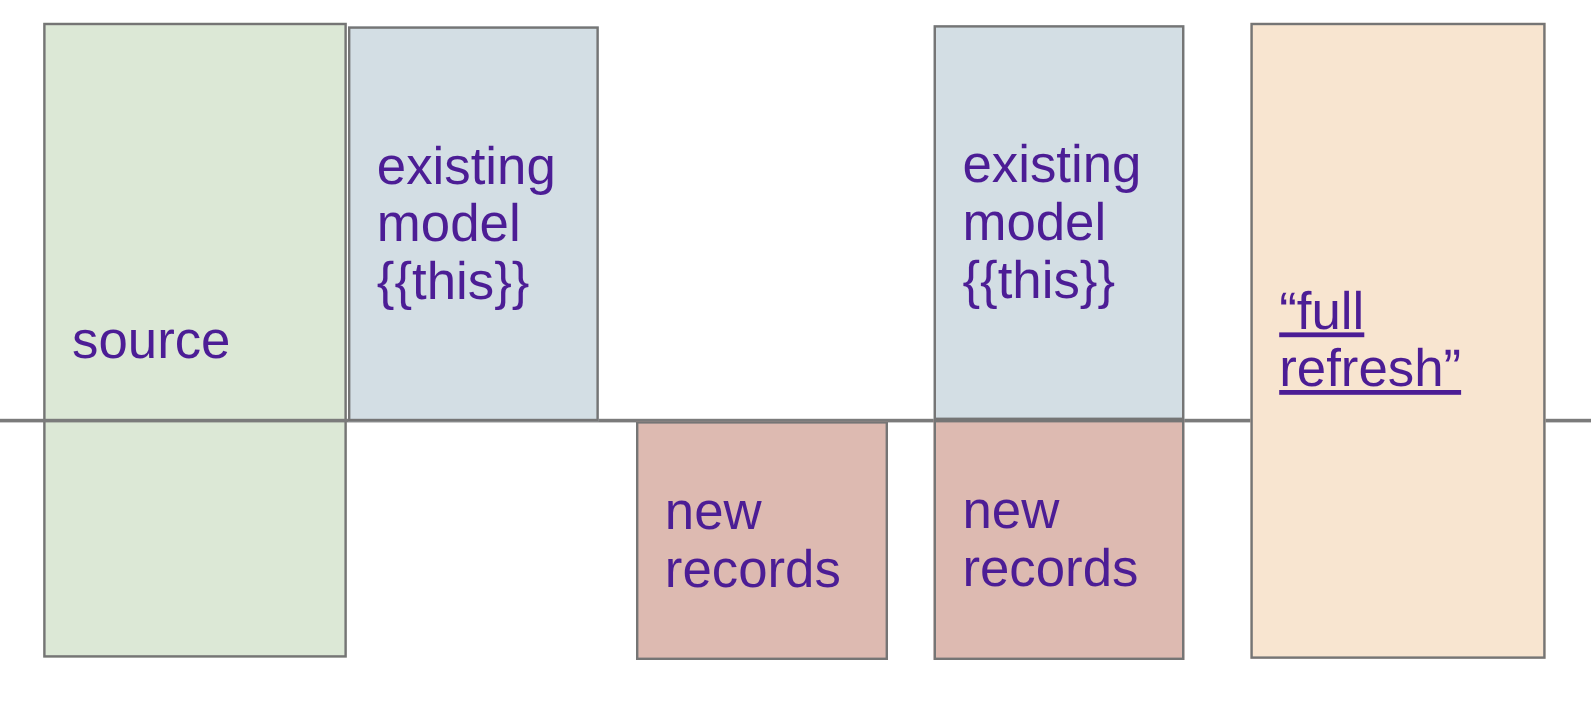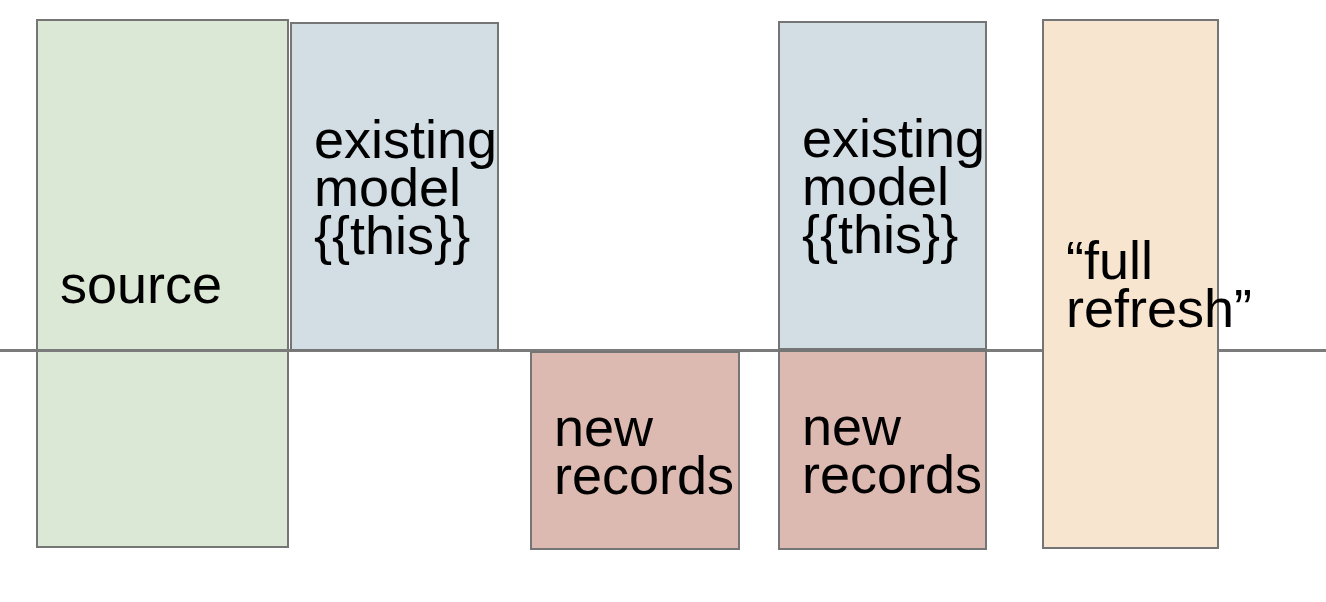--- a/index.html
+++ b/index.html
@@ -17,23 +17,23 @@
   }
   .box {
     position: absolute;
     box-sizing: border-box;
     border: 2px solid #757575;
     display: flex;
     align-items: center;
     justify-content: flex-start;
     padding-left: 22px;
     padding-right: 6px;
-    font-size: 54px;
+    font-size: 44px;
     line-height: 48px;
-    color: #000000;
+    color: #4c1d95;
     white-space: pre-line;
     z-index: 2;
   }
   #box-source {
     left: 36px; top: 19px; width: 253px; height: 529px;
     background: #dce8d6;
     z-index: 0;
   }
   #box-existing-model-1 {
     left: 290px; top: 22px; width: 209px; height: 329px;
@@ -45,22 +45,23 @@
   }
   #box-existing-model-2 {
     left: 778px; top: 21px; width: 209px; height: 329px;
     background: #d3dee4;
   }
   #box-new-records-2 {
     left: 778px; top: 350px; width: 209px; height: 200px;
     background: #ddbab1;
   }
   #box-full-refresh {
-    left: 1042px; top: 19px; width: 177px; height: 530px;
+    left: 1042px; top: 19px; width: 246px; height: 530px;
     background: #f8e5d0;
+    text-decoration: underline;
   }
   .divider {
     position: absolute;
     left: 0;
     top: 349px;
     width: 1326px;
     height: 3px;
     background: #7b7b7b;
     z-index: 1;
   }

